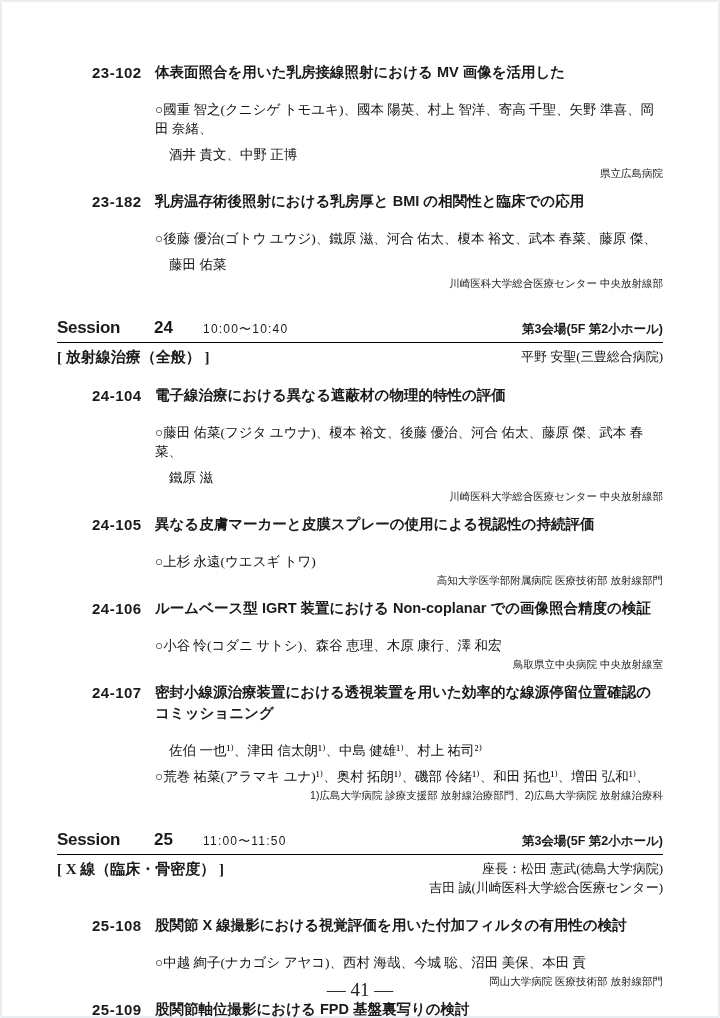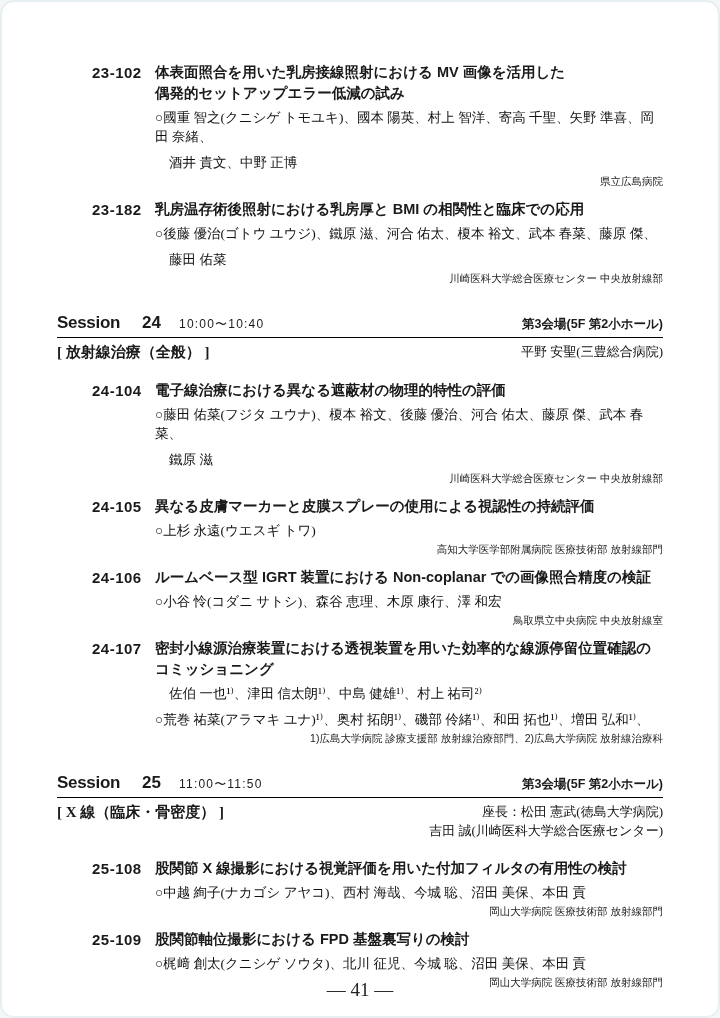--- a/index.html
+++ b/index.html
@@ -4,52 +4,52 @@
 <style>
   html,body{margin:0;padding:0;background:#f2f6f7;}
   .page{
     position:relative;
     width:720px;height:1018px;
     margin:0 auto;
     background:#ffffff;
     box-sizing:border-box;
     padding:62px 57px 0 57px;
     box-shadow:inset 0 0 0 2px #e7eff2;
-    border-radius:14px;
+    border-radius:2px;
     font-family:"Liberation Sans","DejaVu Sans",sans-serif;
     color:#1a1a1a;
     overflow:hidden;
   }
   
   .entry{display:flex;margin:0 0 12px 35px;}
   .entry-num{
     flex:none;width:63px;
     font-weight:bold;font-size:15px;letter-spacing:.5px;
     line-height:21px;
   }
   .entry-body{flex:1;min-width:0;}
   .entry-title{font-weight:bold;font-size:14.5px;line-height:21px;}
-  .entry-title + .entry-authors{margin-top:4px;}
+  .entry-title + .entry-authors{margin-top:17px;}
   .entry-authors{
     font-family:"Liberation Serif","DejaVu Serif",serif;
     font-size:13.5px;line-height:19px;color:#111;margin-top:7px;
   }
   .entry-authors.cont{padding-left:14px;}
   .entry-authors + .entry-affil{margin-top:3px;}
   .entry-affil{
     font-size:10.5px;line-height:12px;color:#222;
     padding-left:13px;
     text-align:right;
   }
   
   .session{margin:28px 0 18px 0;}
   .session-top{
     display:flex;align-items:baseline;
     border-bottom:1.5px solid #000;
-    padding-bottom:2px;line-height:21px;
+    padding-bottom:2px;line-height:21px;gap:12px;
   }
   .s-word{font-weight:bold;font-size:17px;letter-spacing:-.3px;}
   .s-num{font-weight:bold;font-size:17px;margin-left:22px;}
   .s-time{font-size:12px;margin-left:18px;letter-spacing:1.2px;}
   .s-venue{margin-left:auto;font-size:12.5px;font-weight:bold;}
   .session-bottom{display:flex;justify-content:space-between;margin-top:4px;}
   .s-cat{
     font-family:"Liberation Serif","DejaVu Serif",serif;
     font-weight:bold;font-size:15px;line-height:20px;
   }
@@ -68,21 +68,20 @@
 </style>
 </head>
 <body>
 
 <div class="page">
 
   <div class="entry">
     <div class="entry-num">23-102</div>
     <div class="entry-body">
       <div class="entry-title">体表面照合を用いた乳房接線照射における MV 画像を活用した</div>
-      <div class="entry-title">偶発的セットアップエラー低減の試み</div>
       <div class="entry-authors">○國重 智之(クニシゲ トモユキ)、國本 陽英、村上 智洋、寄高 千聖、矢野 準喜、岡田 奈緒、</div>
       <div class="entry-authors cont">酒井 貴文、中野 正博</div>
       <div class="entry-affil">県立広島病院</div>
     </div>
   </div>
 
   <div class="entry" style="margin-bottom:0;">
     <div class="entry-num">23-182</div>
     <div class="entry-body">
       <div class="entry-title">乳房温存術後照射における乳房厚と BMI の相関性と臨床での応用</div>

